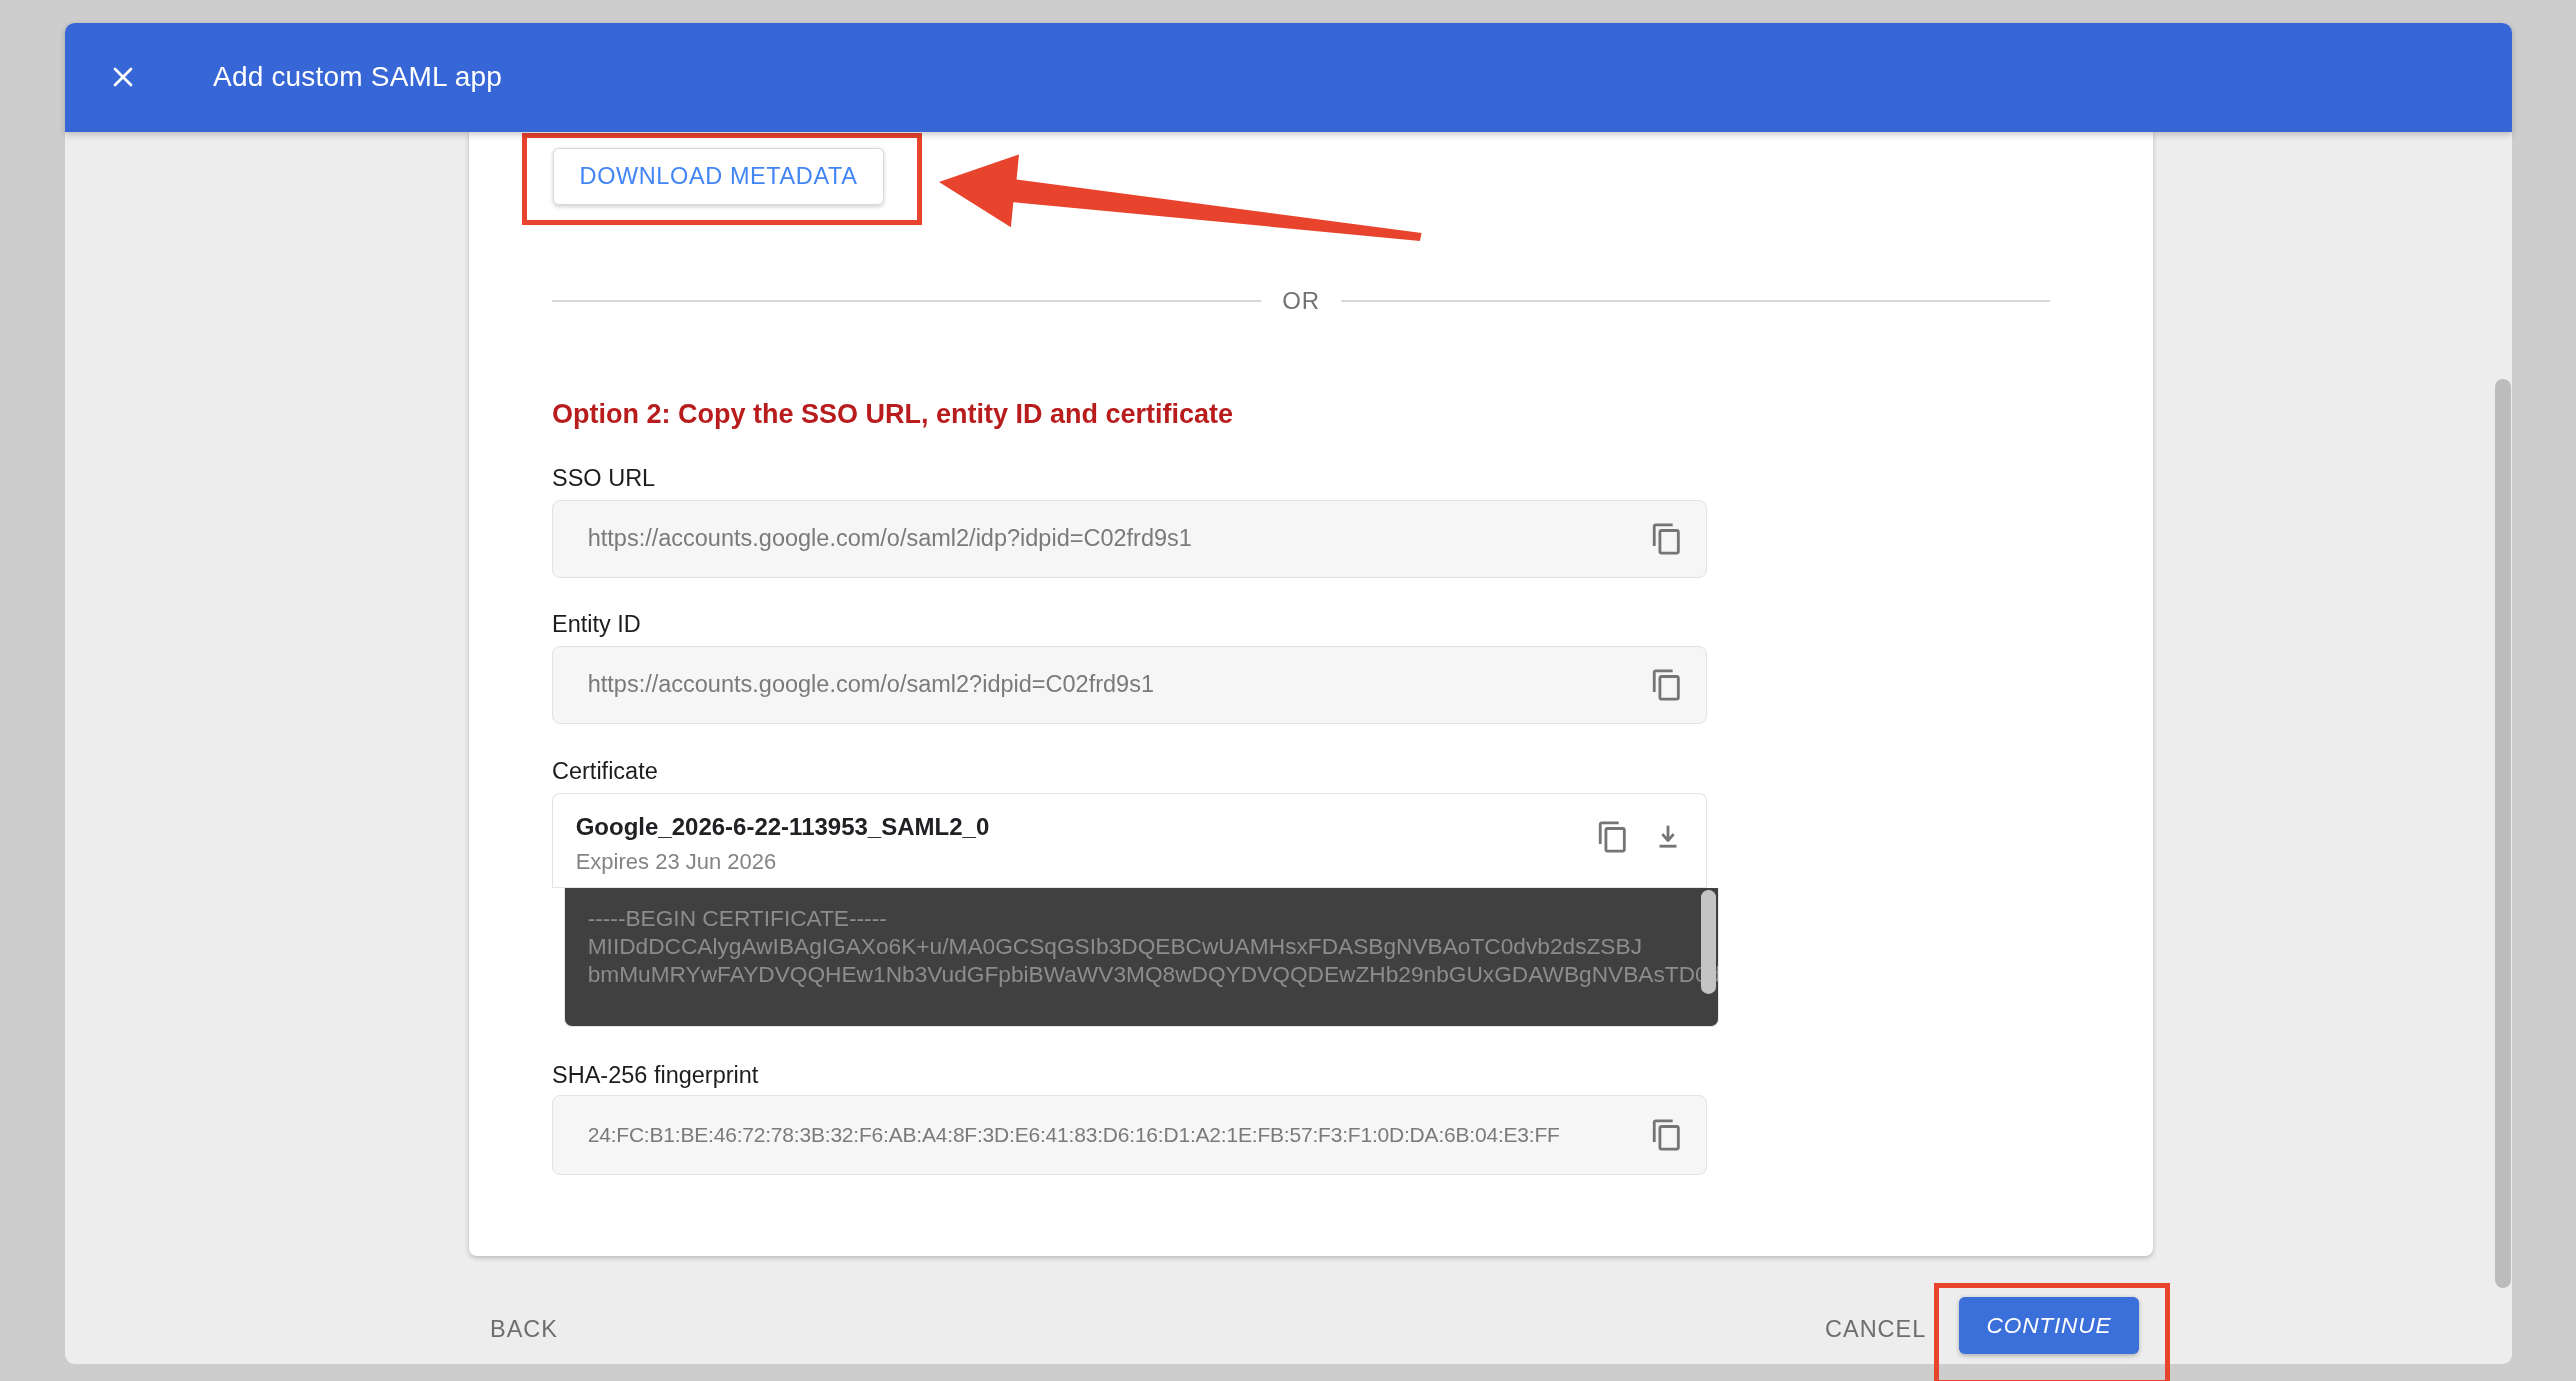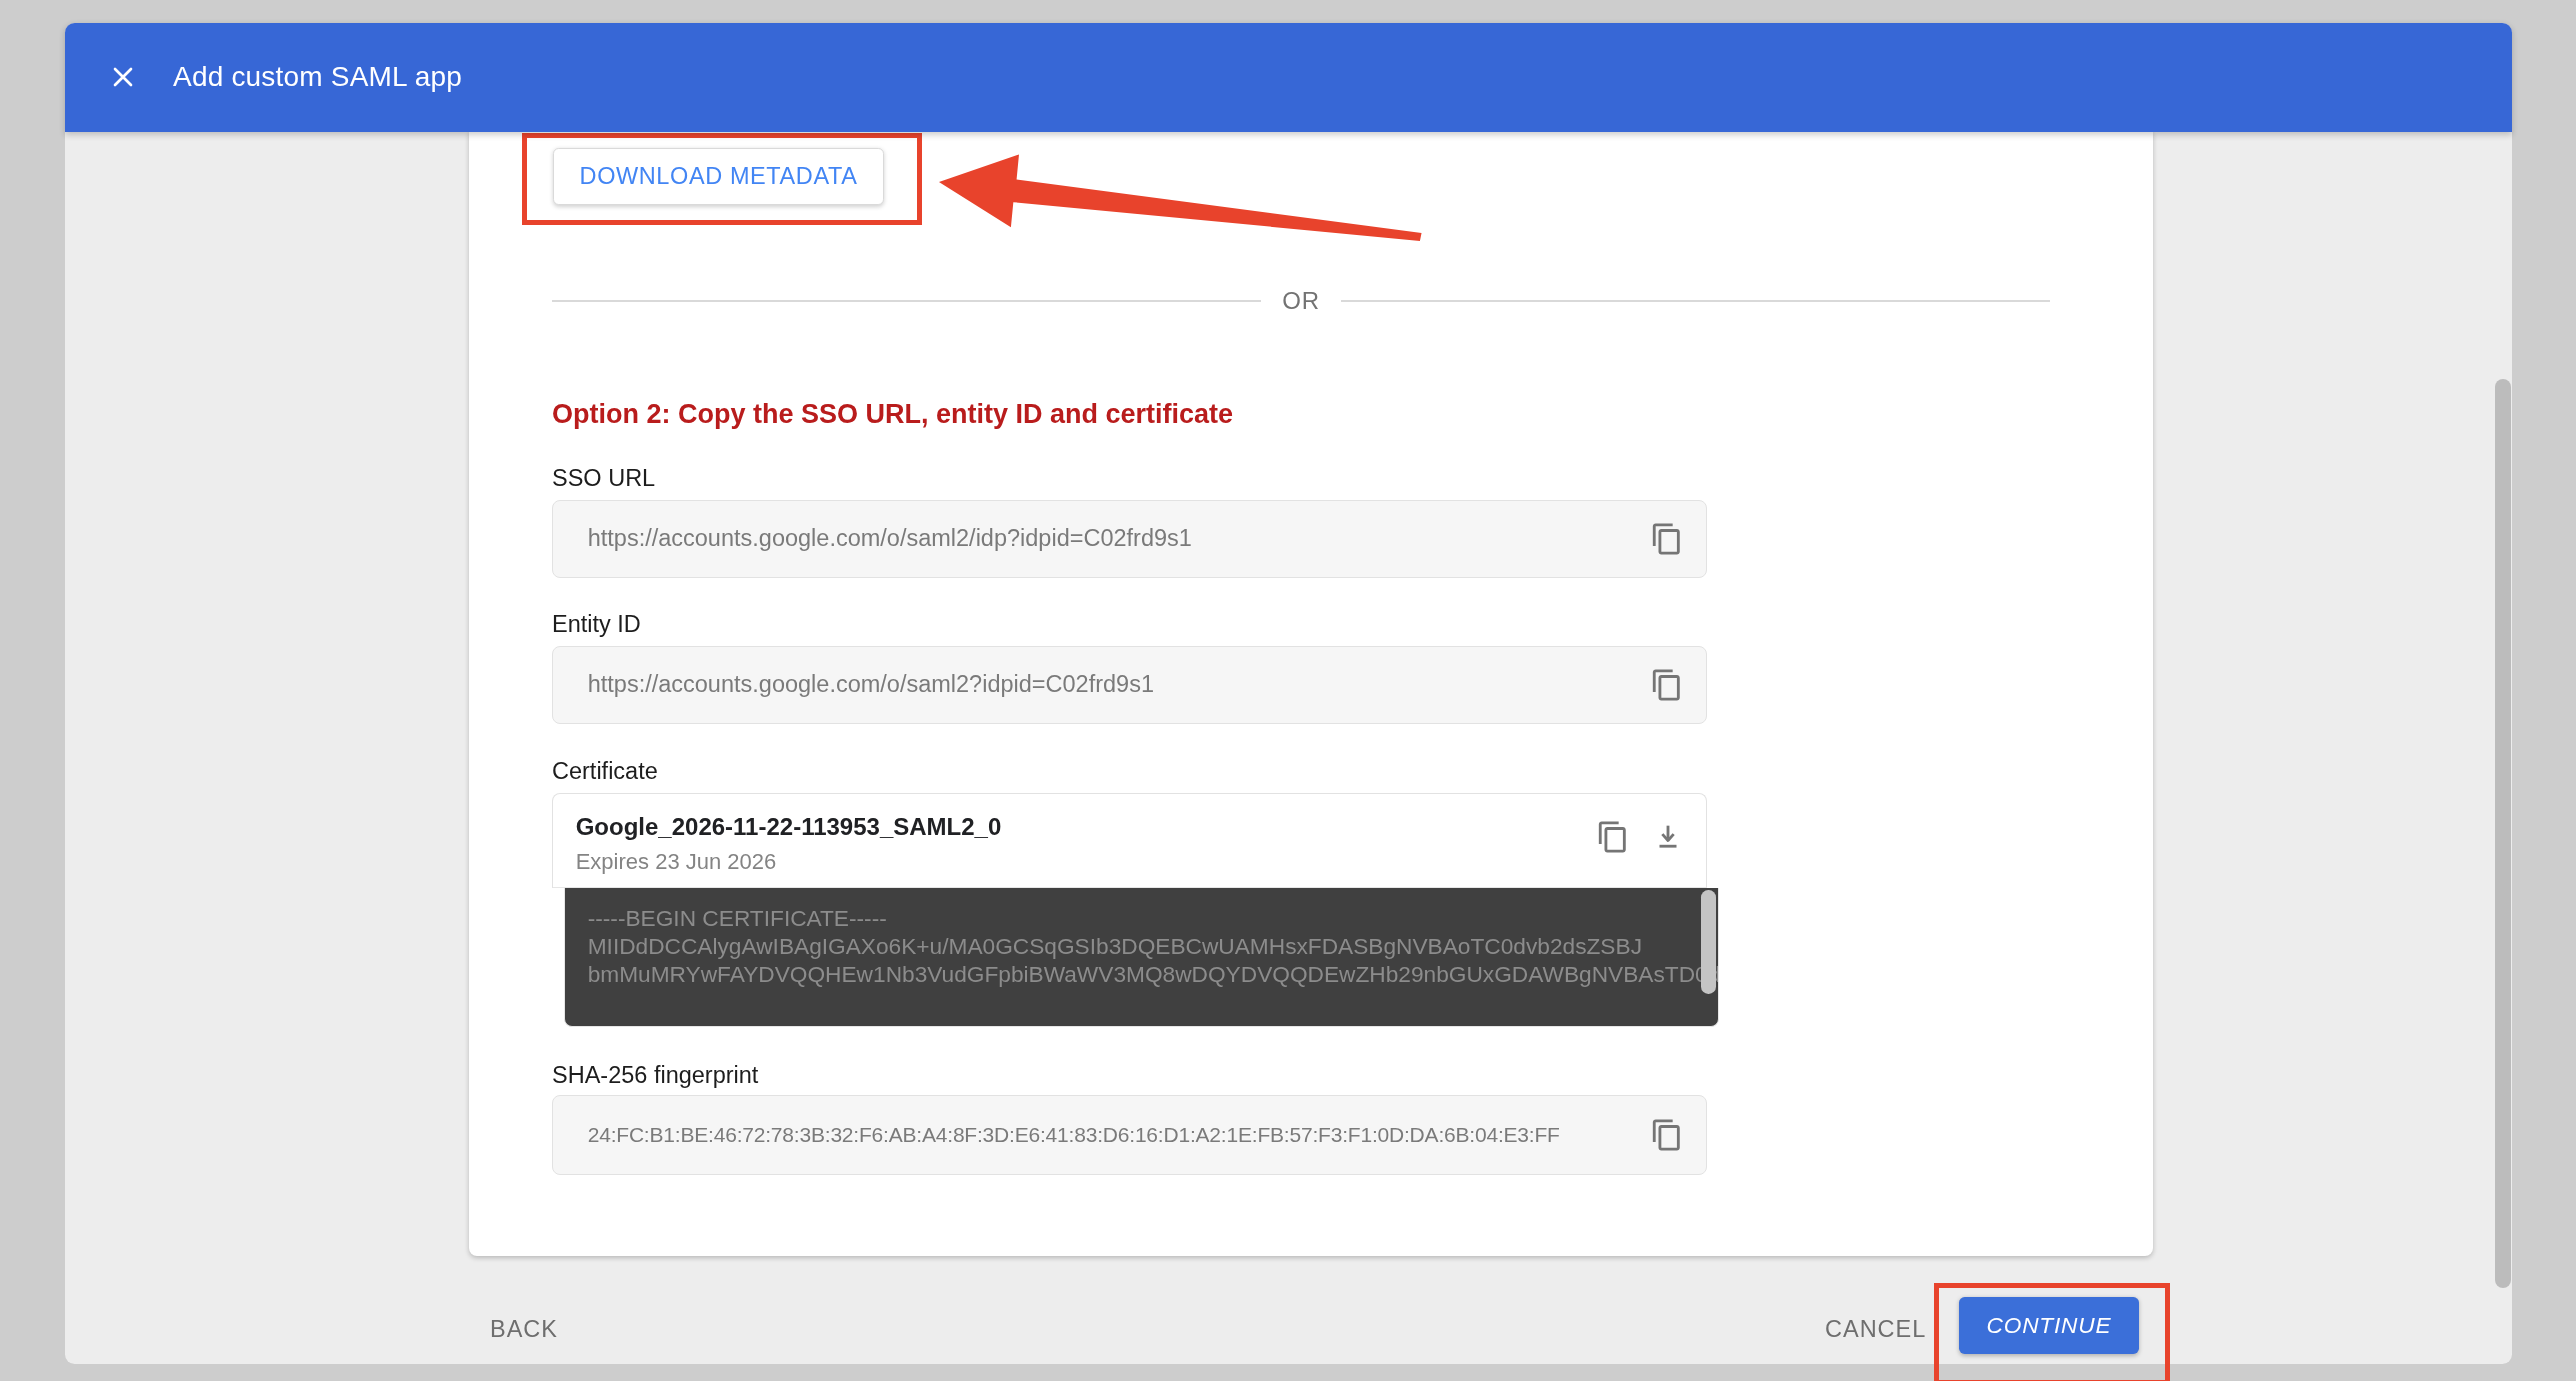--- a/index.html
+++ b/index.html
@@ -7,21 +7,21 @@
   body { font-family:"Liberation Sans", sans-serif; }
 
   .page { position:relative; width:2576px; height:1382px; background:#cdcdcd; overflow:hidden; }
 
   .dialog { position:absolute; left:65px; top:22.7px; width:2447px; height:1341px;
             background:#ededed; border-radius:9.7px; }
 
   .dialog-header { position:absolute; left:0; top:0; width:100%; height:109px;
                    background:#3767d6; border-radius:9.7px 9.7px 0 0;
                    box-shadow:0 2.4px 6.5px rgba(0,0,0,0.20); z-index:30;
-                   display:flex; align-items:center; }
+                   display:flex; align-items:center;gap:40px; }
   .close-btn { margin-left:40px; width:36px; height:36px; display:flex; align-items:center;
                justify-content:center; cursor:pointer; }
   .dialog-title { margin-left:32px; color:#ffffff; font-size:28px; letter-spacing:0.2px; }
 
   .card { position:absolute; left:396px; top:109px; width:1684px; height:1124px;
           background:#ffffff; border-radius:0 0 8px 8px;
           box-shadow:0 1.6px 5.7px rgba(0,0,0,0.22); z-index:10;margin-left:8px; }
 
   .annotation-box { position:absolute; border:5.7px solid #e8432c; z-index:50; }
   .box-download { left:53px; top:1.6px; width:400px; height:92px; }
@@ -136,21 +136,21 @@
         <span class="copy-btn">
           <svg viewBox="0 0 24 24" width="34" height="34">
             <path d="M16 1H4c-1.1 0-2 .9-2 2v14h2V3h12V1zm3 4H8c-1.1 0-2 .9-2 2v14c0 1.1.9 2 2 2h11c1.1 0 2-.9 2-2V7c0-1.1-.9-2-2-2zm0 16H8V7h11v14z" fill="#757575"></path>
           </svg>
         </span>
       </div>
 
       <div class="field-label lbl-cert">Certificate</div>
       <div class="cert-card">
         <div class="cert-head">
-          <div class="cert-name">Google_2026-11-22-113953_SAML2_0</div>
+          <div class="cert-name">Google_2026-6-22-113953_SAML2_0</div>
           <div class="cert-exp">Expires 23 Jun 2026</div>
           <span class="cert-copy">
             <svg viewBox="0 0 24 24" width="34" height="34">
               <path d="M16 1H4c-1.1 0-2 .9-2 2v14h2V3h12V1zm3 4H8c-1.1 0-2 .9-2 2v14c0 1.1.9 2 2 2h11c1.1 0 2-.9 2-2V7c0-1.1-.9-2-2-2zm0 16H8V7h11v14z" fill="#757575"></path>
             </svg>
           </span>
           <span class="cert-dl">
             <svg viewBox="0 0 24 24" width="34" height="34">
               <path d="M12 4 v9" stroke="#757575" stroke-width="2" fill="none"></path>
               <path d="M8 10 L12 14.5 L16 10" stroke="#757575" stroke-width="2" fill="none" stroke-linejoin="round"></path>

